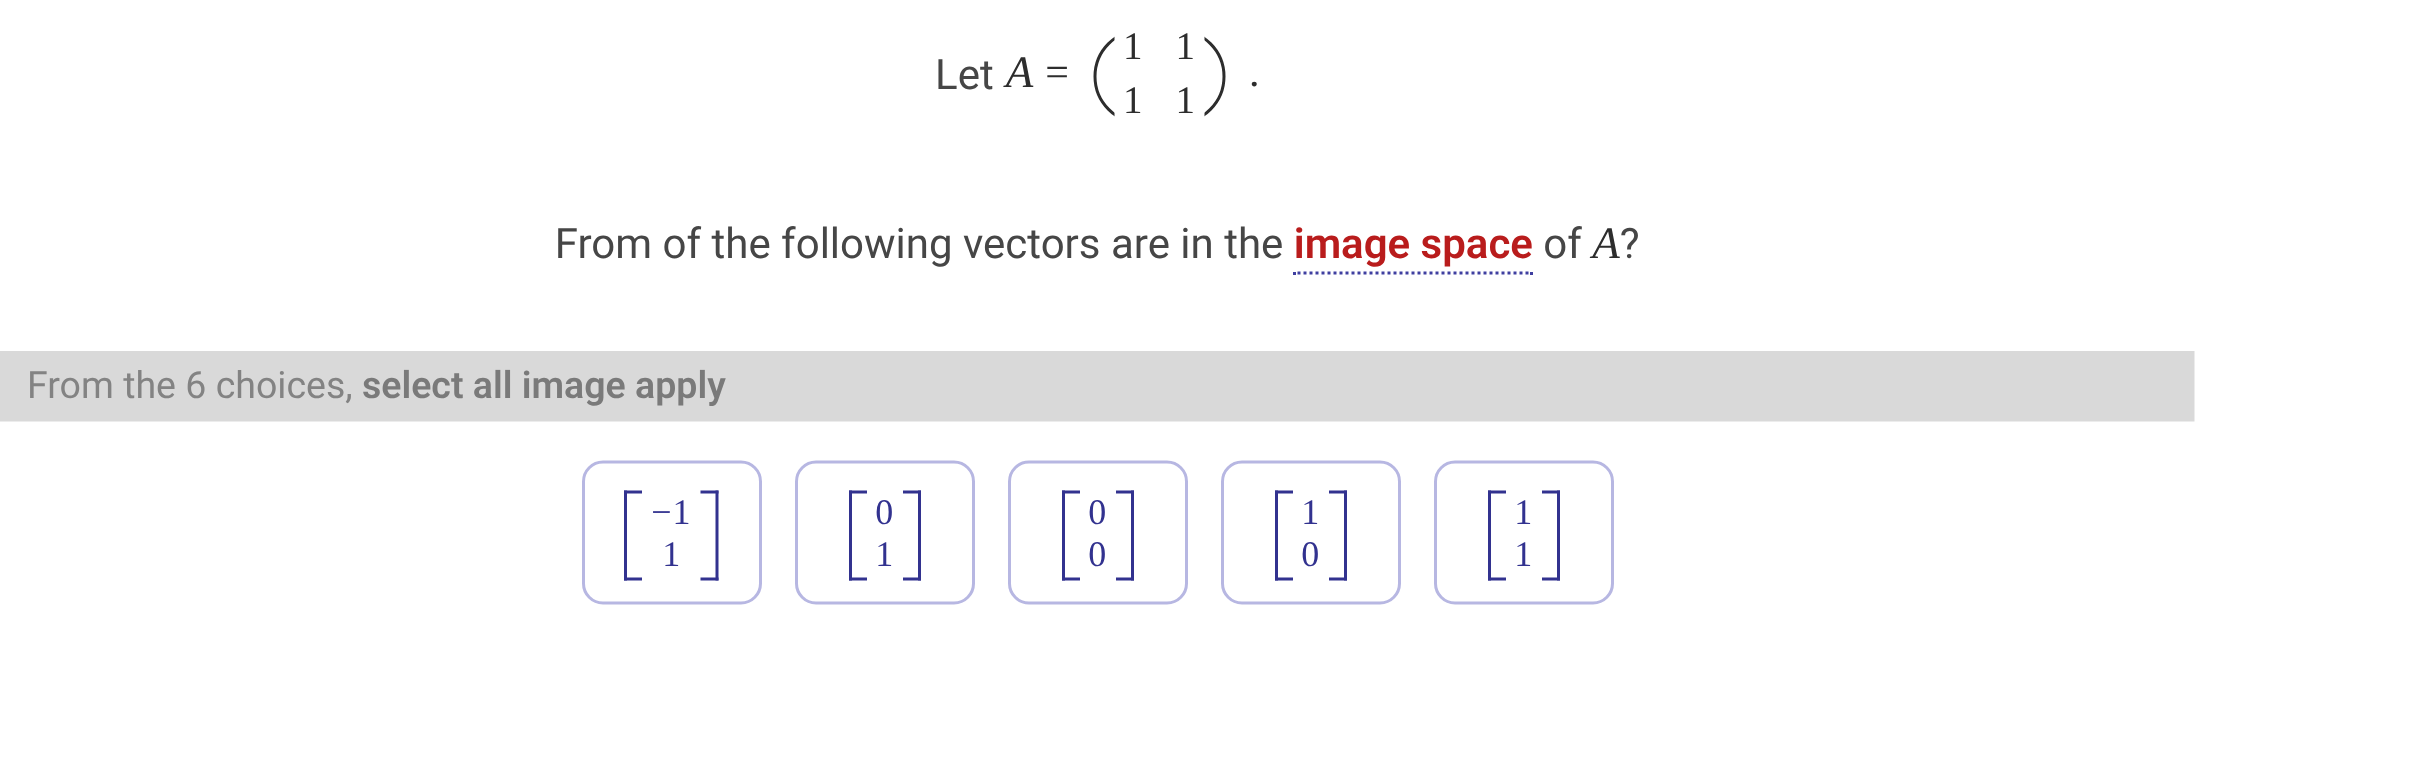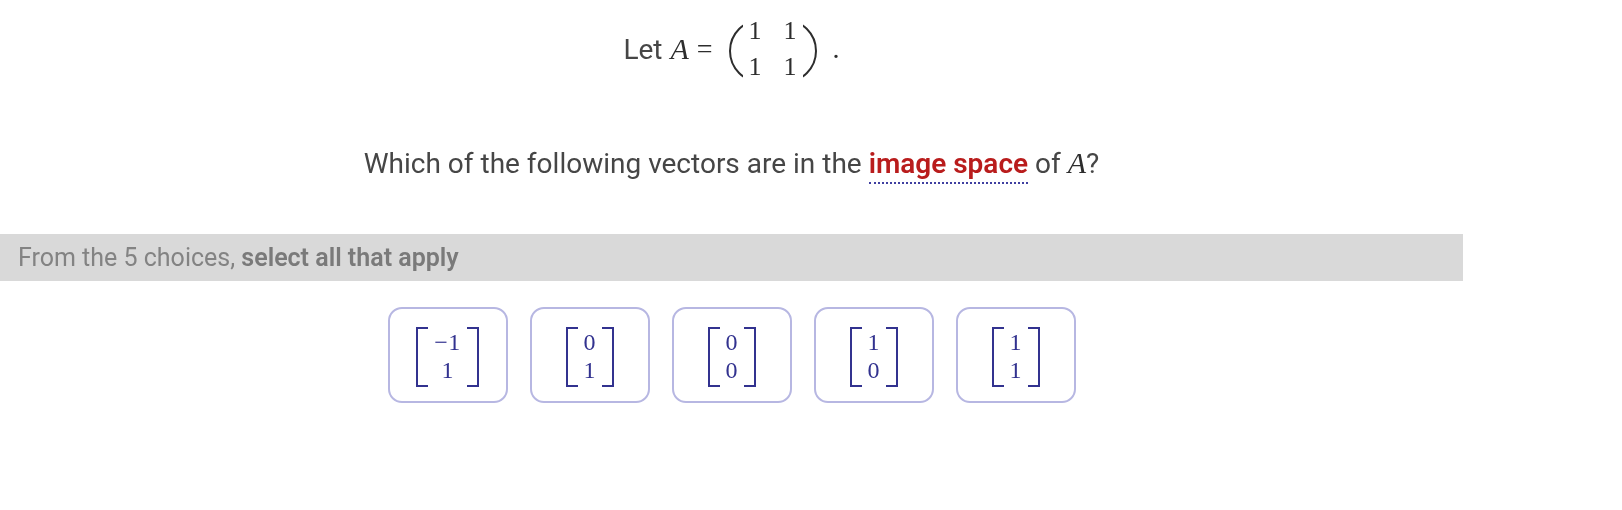--- a/index.html
+++ b/index.html
@@ -139,26 +139,26 @@
           <span>1</span>
           <span>1</span>
           <span>1</span>
         </span>
         <span class="paren right"></span>
       </span>
       <span class="mop">.</span>
     </div>
 
     <div class="question-line">
-      <span class="q-sentence">Which of the following vectors are in the </span><span class="term-link">image space</span><span class="q-sentence"> of </span><span class="of-a">A</span><span class="q-sentence">?</span>
+      <span class="q-sentence">From of the following vectors are in the </span><span class="term-link">image space</span><span class="q-sentence"> of </span><span class="of-a">A</span><span class="q-sentence">?</span>
     </div>
   </div>
 
   <div class="instruction-bar">
-    <span>From the 5 choices, </span><span class="bold">select all that apply</span>
+    <span>From the 6 choices, </span><span class="bold">select all image apply</span>
   </div>
 
   <div class="choices">
     <button class="choice-btn">
       <span class="bvec">
         <span class="bracket left"></span>
         <span class="vstack">
           <span class="neg">−1</span>
           <span>1</span>
         </span>

